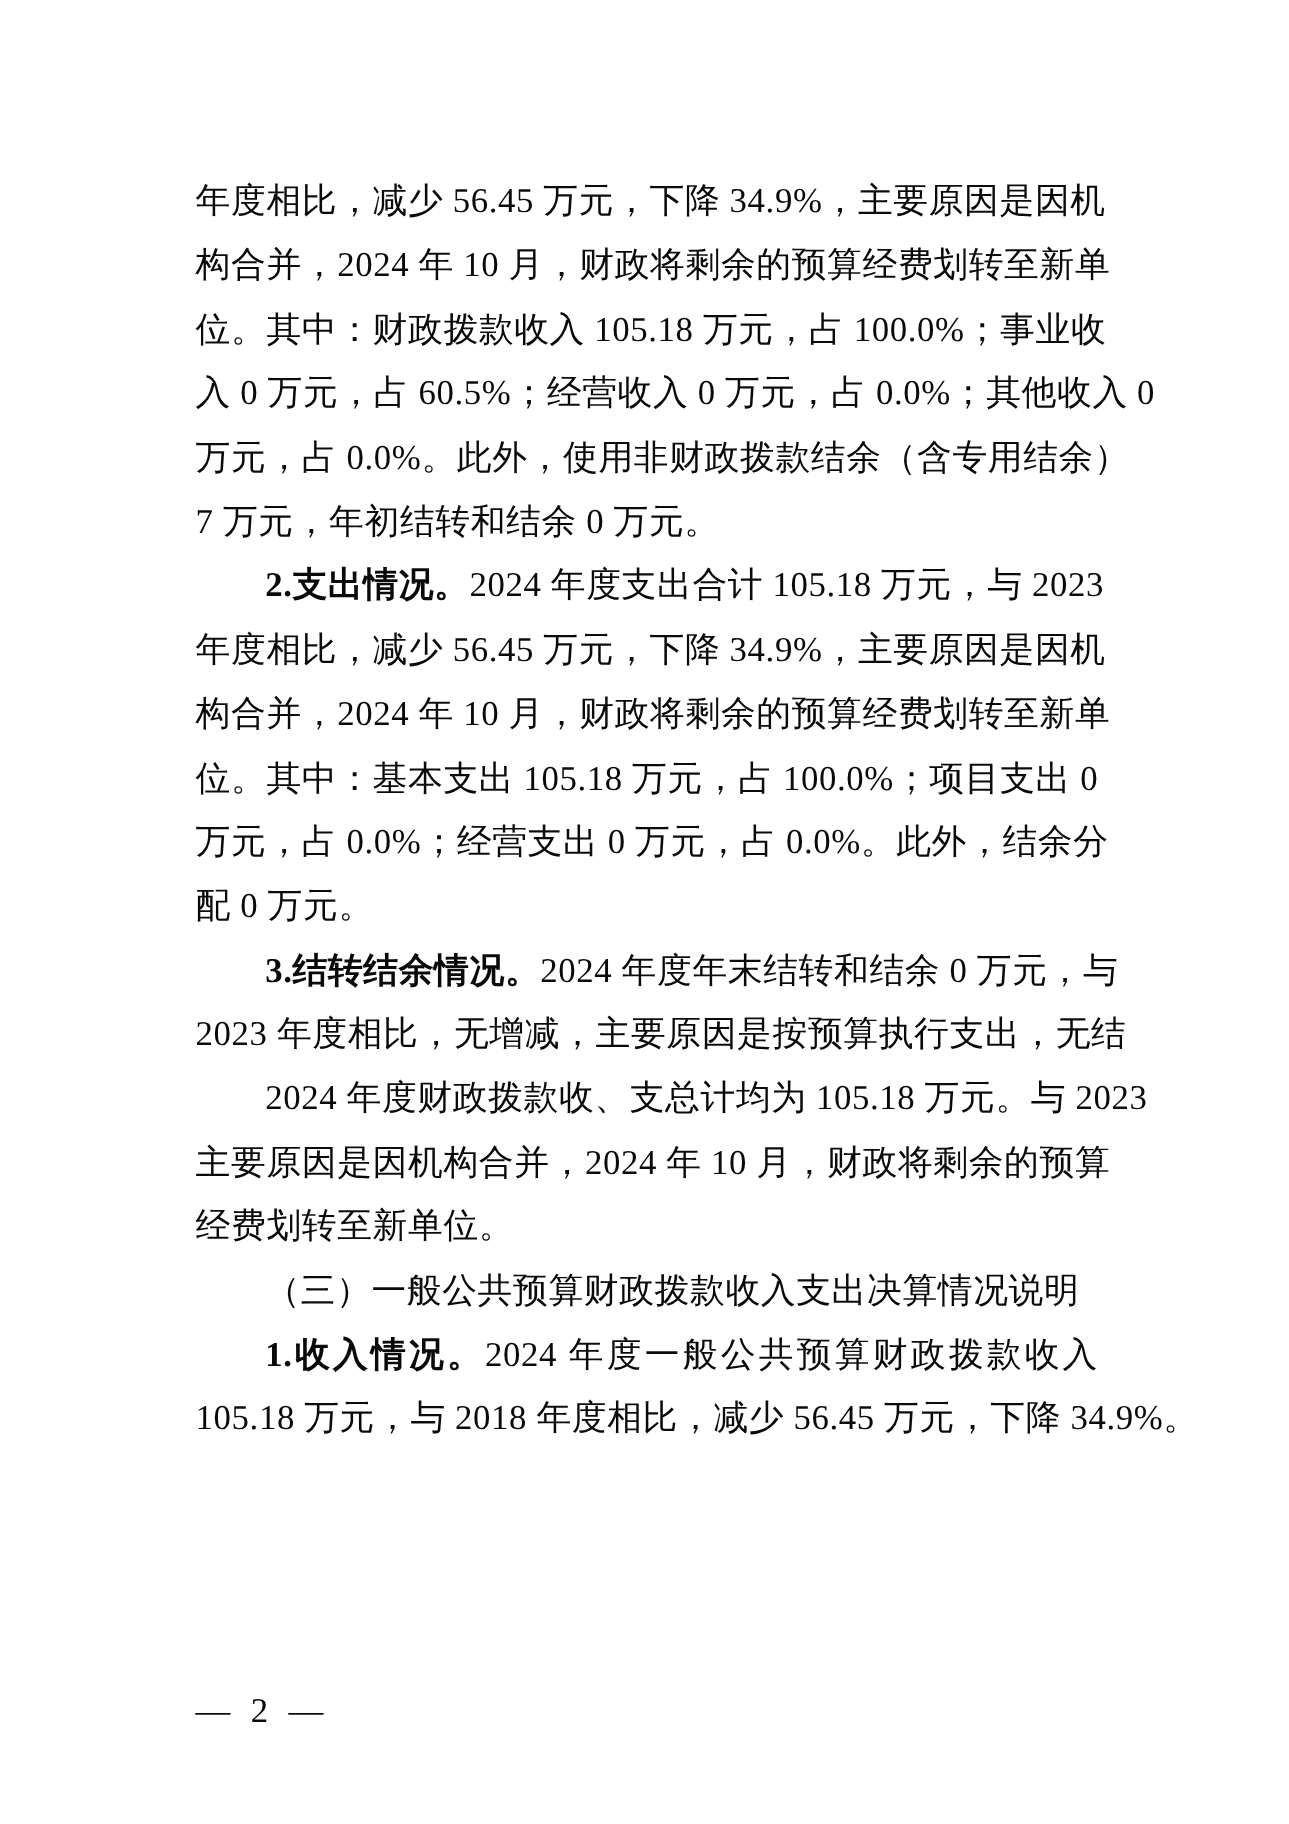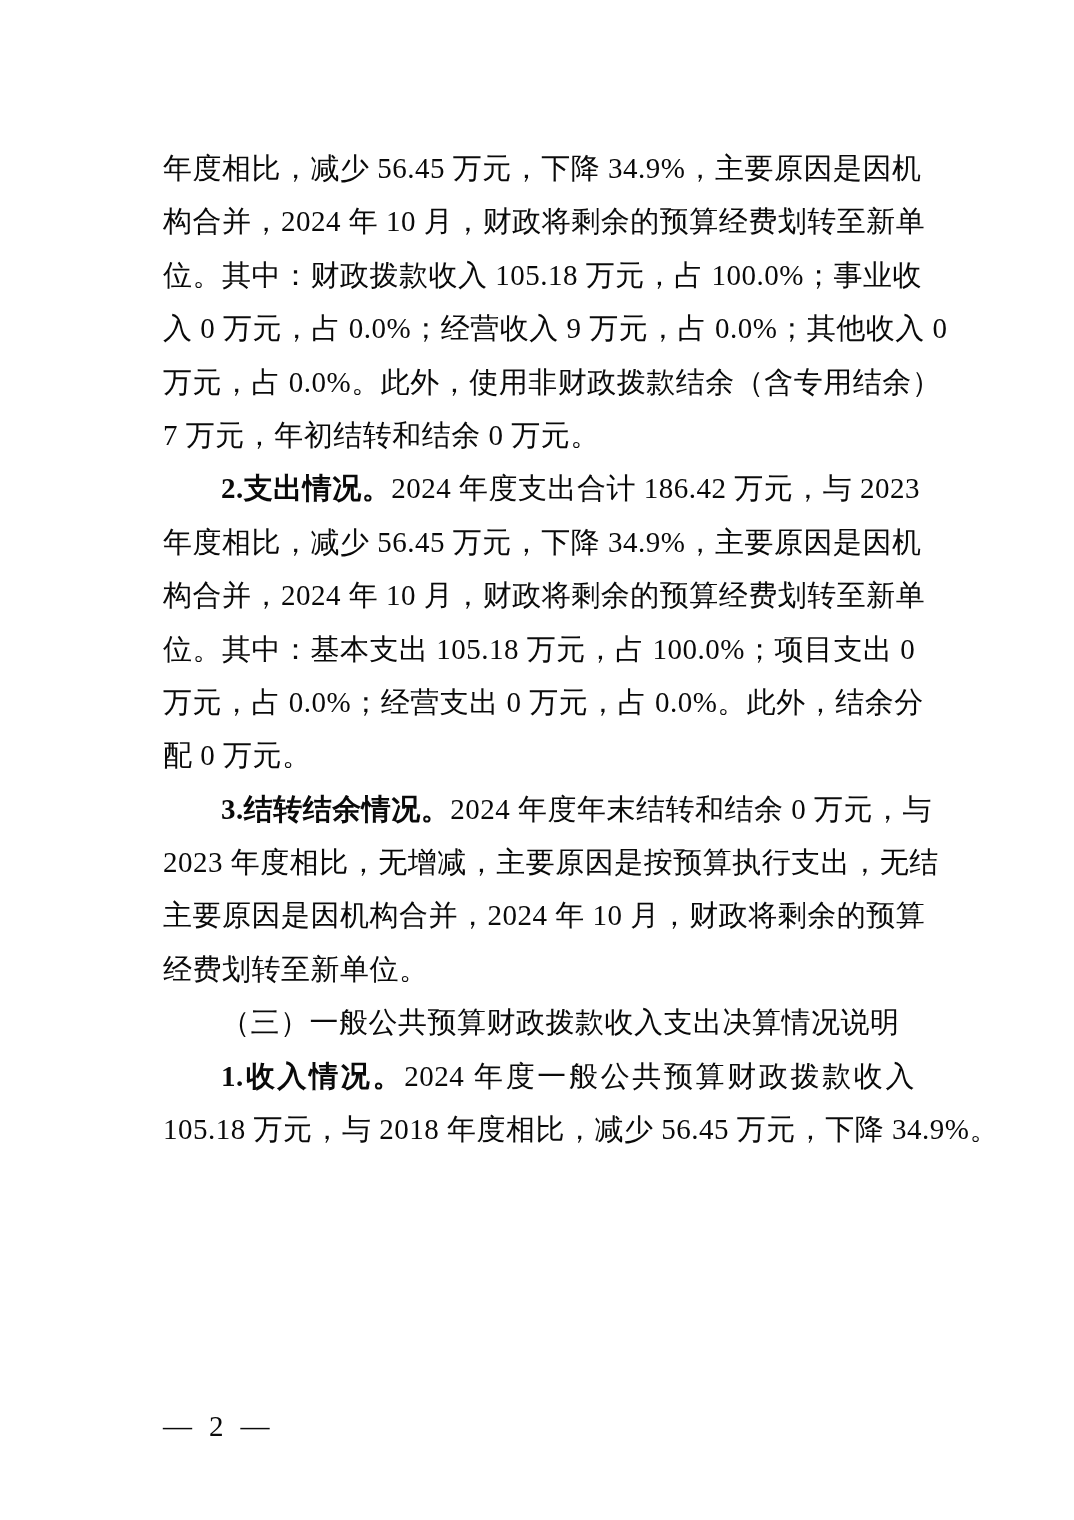--- a/index.html
+++ b/index.html
@@ -57,37 +57,38 @@
 <body>
 
 <div class="page">
 
   <div class="doc-body">
 
   <div class="paragraph">
         <div class="line justify"><span class="run">年度相比，减少 56.45 万元，下降 34.9%，主要原因是因机</span></div>
         <div class="line justify"><span class="run">构合并，2024 年 10 月，财政将剩余的预算经费划转至新单</span></div>
         <div class="line justify"><span class="run">位。其中：财政拨款收入 105.18 万元，占 100.0%；事业收</span></div>
-        <div class="line justify"><span class="run">入 0 万元，占 0.0%；经营收入 9 万元，占 0.0%；其他收入 0</span></div>
+        <div class="line justify"><span class="run">入 0 万元，占 60.5%；经营收入 0 万元，占 0.0%；其他收入 0</span></div>
         <div class="line justify"><span class="run">万元，占 0.0%。此外，使用非财政拨款结余（含专用结余）</span></div>
         <div class="line"><span class="run">7 万元，年初结转和结余 0 万元。</span></div>
       </div>
       <div class="paragraph">
-        <div class="line justify indent"><span class="run bold">2.支出情况。</span><span class="run">2024 年度支出合计 186.42 万元，与 2023</span></div>
+        <div class="line justify indent"><span class="run bold">2.支出情况。</span><span class="run">2024 年度支出合计 105.18 万元，与 2023</span></div>
         <div class="line justify"><span class="run">年度相比，减少 56.45 万元，下降 34.9%，主要原因是因机</span></div>
         <div class="line justify"><span class="run">构合并，2024 年 10 月，财政将剩余的预算经费划转至新单</span></div>
         <div class="line justify"><span class="run">位。其中：基本支出 105.18 万元，占 100.0%；项目支出 0</span></div>
         <div class="line justify"><span class="run">万元，占 0.0%；经营支出 0 万元，占 0.0%。此外，结余分</span></div>
         <div class="line"><span class="run">配 0 万元。</span></div>
       </div>
       <div class="paragraph">
         <div class="line justify indent"><span class="run bold">3.结转结余情况。</span><span class="run">2024 年度年末结转和结余 0 万元，与</span></div>
         <div class="line justify"><span class="run">2023 年度相比，无增减，主要原因是按预算执行支出，无结</span></div>
       </div>
       <div class="paragraph">
+        <div class="line justify indent"><span class="run">2024 年度财政拨款收、支总计均为 105.18 万元。与 2023</span></div>
         <div class="line justify"><span class="run">主要原因是因机构合并，2024 年 10 月，财政将剩余的预算</span></div>
         <div class="line"><span class="run">经费划转至新单位。</span></div>
       </div>
       <div class="paragraph">
         <div class="line indent"><span class="run">（三）一般公共预算财政拨款收入支出决算情况说明</span></div>
       </div>
       <div class="paragraph">
         <div class="line justify indent"><span class="run bold">1.收入情况。</span><span class="run">2024 年度一般公共预算财政拨款收入</span></div>
         <div class="line justify"><span class="run">105.18 万元，与 2018 年度相比，减少 56.45 万元，下降 34.9%。</span></div>
       </div>

